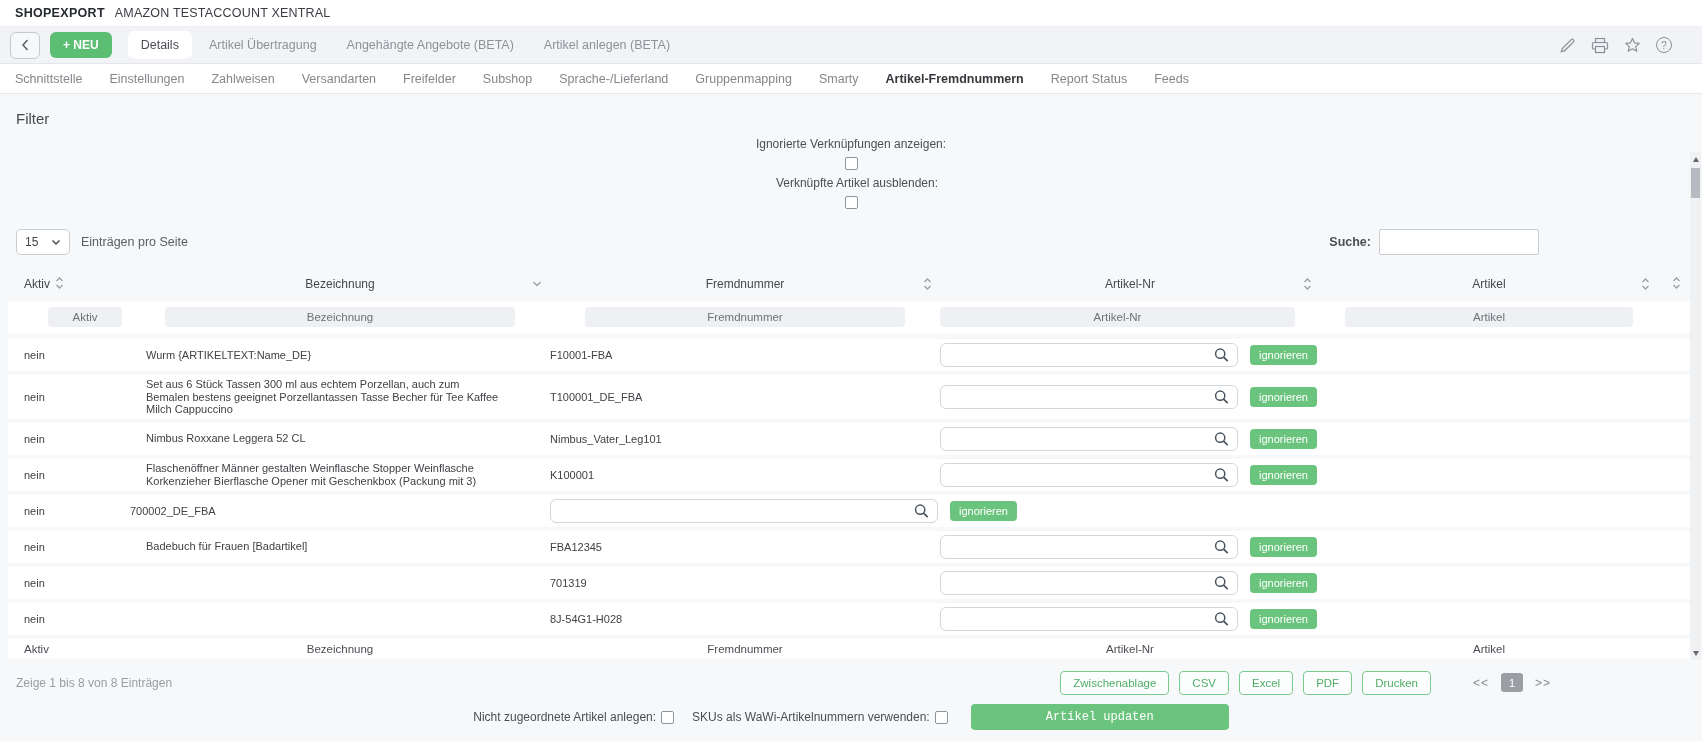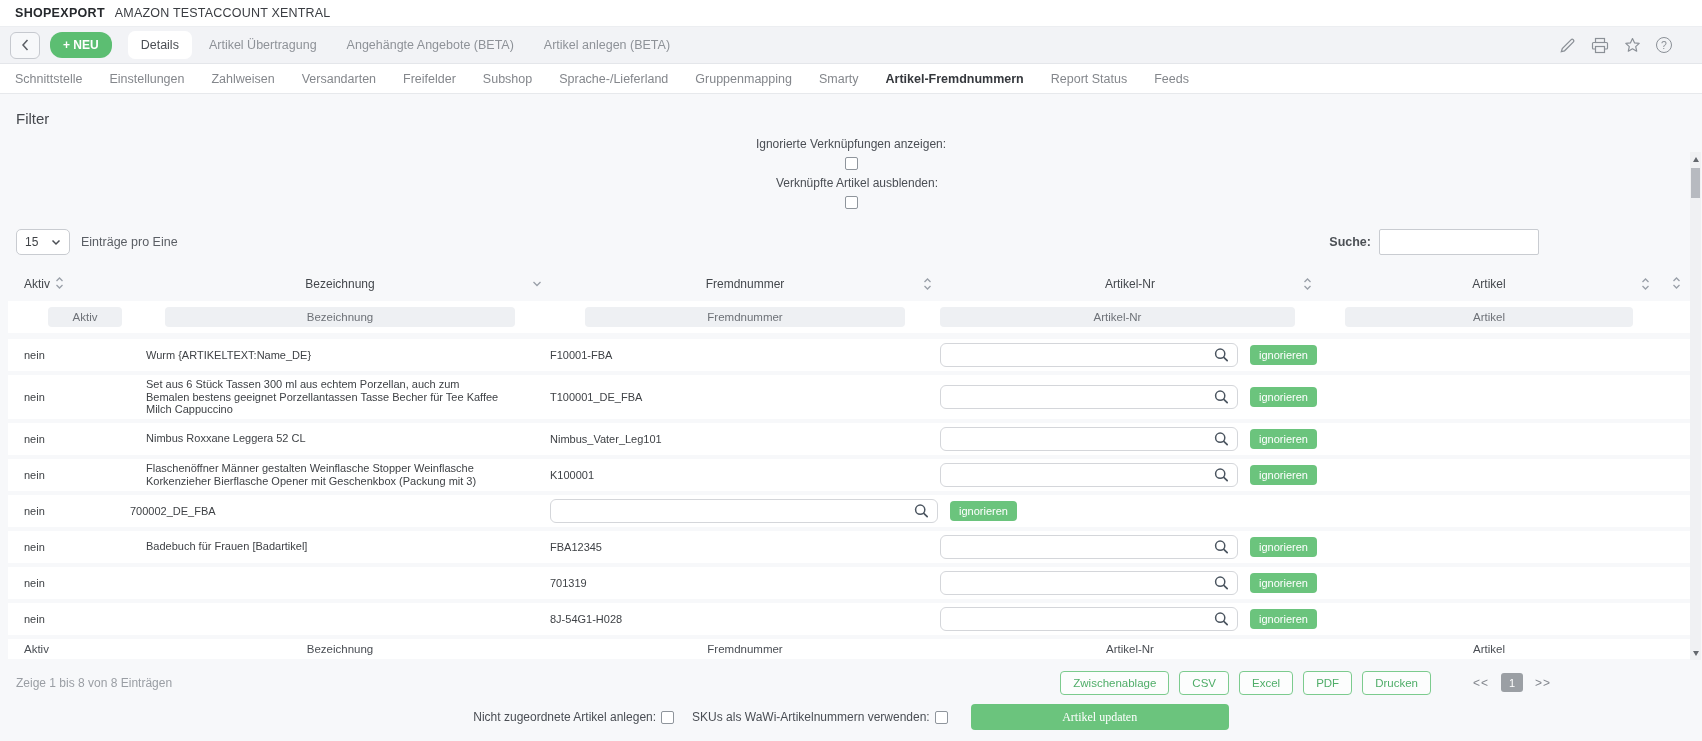--- a/index.html
+++ b/index.html
@@ -12,21 +12,21 @@
   
   .titlebar { height:26px; display:flex; align-items:center; gap:10px; padding:0 15px; background:#fff; }
   .brand { font-weight:bold; font-size:12.5px; color:#26292d; letter-spacing:.3px; }
   .account { font-size:12.5px; color:#3a3d42; letter-spacing:.2px; }
 
   
   .toolbar { height:38px; background:#f2f3f6; border-top:1px solid #eceef1; border-bottom:1px solid #e4e6ea;
              display:flex; align-items:center; gap:10px; padding:0 10px; }
   .back-btn { width:30px; height:27px; border:1px solid #c6c9cf; border-radius:6px; background:#f7f8fa;
               display:flex; align-items:center; justify-content:center; cursor:pointer; }
-  .btn-new { height:26px; padding:0 13px; background:#5cbe72; border:none; border-radius:12px; color:#fff;
+  .btn-new { height:26px; padding:0 13px; background:#5cbe72; border:none; border-radius:6px; color:#fff;
              font-weight:bold; font-size:12px; cursor:pointer; font-family:inherit; }
   .tabs { display:flex; align-items:center; gap:4px; margin-left:6px; }
   .tab { padding:7px 13px; color:#8e9298; font-size:12.5px; cursor:pointer; white-space:nowrap; }
   .tab.active { background:#fff; border-radius:7px; color:#4a4e54; }
   .toolbar-icons { margin-left:auto; display:flex; align-items:center; gap:15px; padding-right:20px; }
   .tb-icon { display:flex; align-items:center; justify-content:center; cursor:pointer; }
   .help-circle { width:16px; height:16px; border:1.2px solid #8b9097; border-radius:50%; color:#8b9097;
                  font-size:10.5px; display:flex; align-items:center; justify-content:center; }
 
   
@@ -96,21 +96,21 @@
                  color:#4fad68; font-size:11.5px; cursor:pointer; font-family:inherit; }
   .pager { display:flex; align-items:center; gap:12px; margin-left:42px; margin-right:135px; }
   .pg-arrow { color:#83878e; font-size:12px; letter-spacing:1px; cursor:pointer; }
   .pg-num { width:22px; height:19px; background:#9b9fa4; border-radius:3px; color:#fff; font-size:11px;
             display:flex; align-items:center; justify-content:center; cursor:pointer; }
 
   .bottom-bar { position:absolute; left:0; right:0; bottom:11px; display:flex; align-items:center;
                 justify-content:center; gap:5px; font-size:12px; color:#4a4e54; }
   .bb-gap { width:8px; }
   .btn-update { width:258px; height:26px; background:#6bc47d; border:none; border-radius:4px; color:#fff;
-                font-size:12px; cursor:pointer; font-family:Liberation Serif, serif; margin-left:18px; }
+                font-size:12px; cursor:pointer; font-family:Liberation Mono, monospace; margin-left:18px; }
 
   
   .scrollbar { position:absolute; right:1px; top:152px; width:11px; height:508px; background:#f0f1f3; }
   .sb-up, .sb-down { position:absolute; left:0; width:100%; height:14px; display:flex; align-items:center;
                      justify-content:center; cursor:pointer; }
   .sb-up { top:0; } .sb-down { bottom:0; }
   .tri-up { width:0; height:0; border-left:3.5px solid transparent; border-right:3.5px solid transparent;
             border-bottom:5px solid #64686e; }
   .tri-down { width:0; height:0; border-left:3.5px solid transparent; border-right:3.5px solid transparent;
               border-top:5px solid #64686e; }
@@ -190,21 +190,21 @@
 
   <div class="controls">
     <div class="pagesize-box">
       <span>15</span>
       <span style="display:flex;">
         <svg width="10" height="7" viewBox="0 0 10 7">
             <path d="M1.5 1.5 L5 5 L8.5 1.5" fill="none" stroke="#4a4e54" stroke-width="1.5"></path>
           </svg>
       </span>
     </div>
-    <span class="pagesize-label">Einträge pro Eine</span>
+    <span class="pagesize-label">Einträgen pro Seite</span>
     <div class="search-wrap">
       <span class="search-label">Suche:</span>
       <input class="search-input" type="text" value="" style="">
     </div>
   </div>
 
   <div class="tgrid thead">
     <div class="h-aktiv">
       <span>Aktiv</span>
       <span class="sort" style="position:static; transform:none;">

